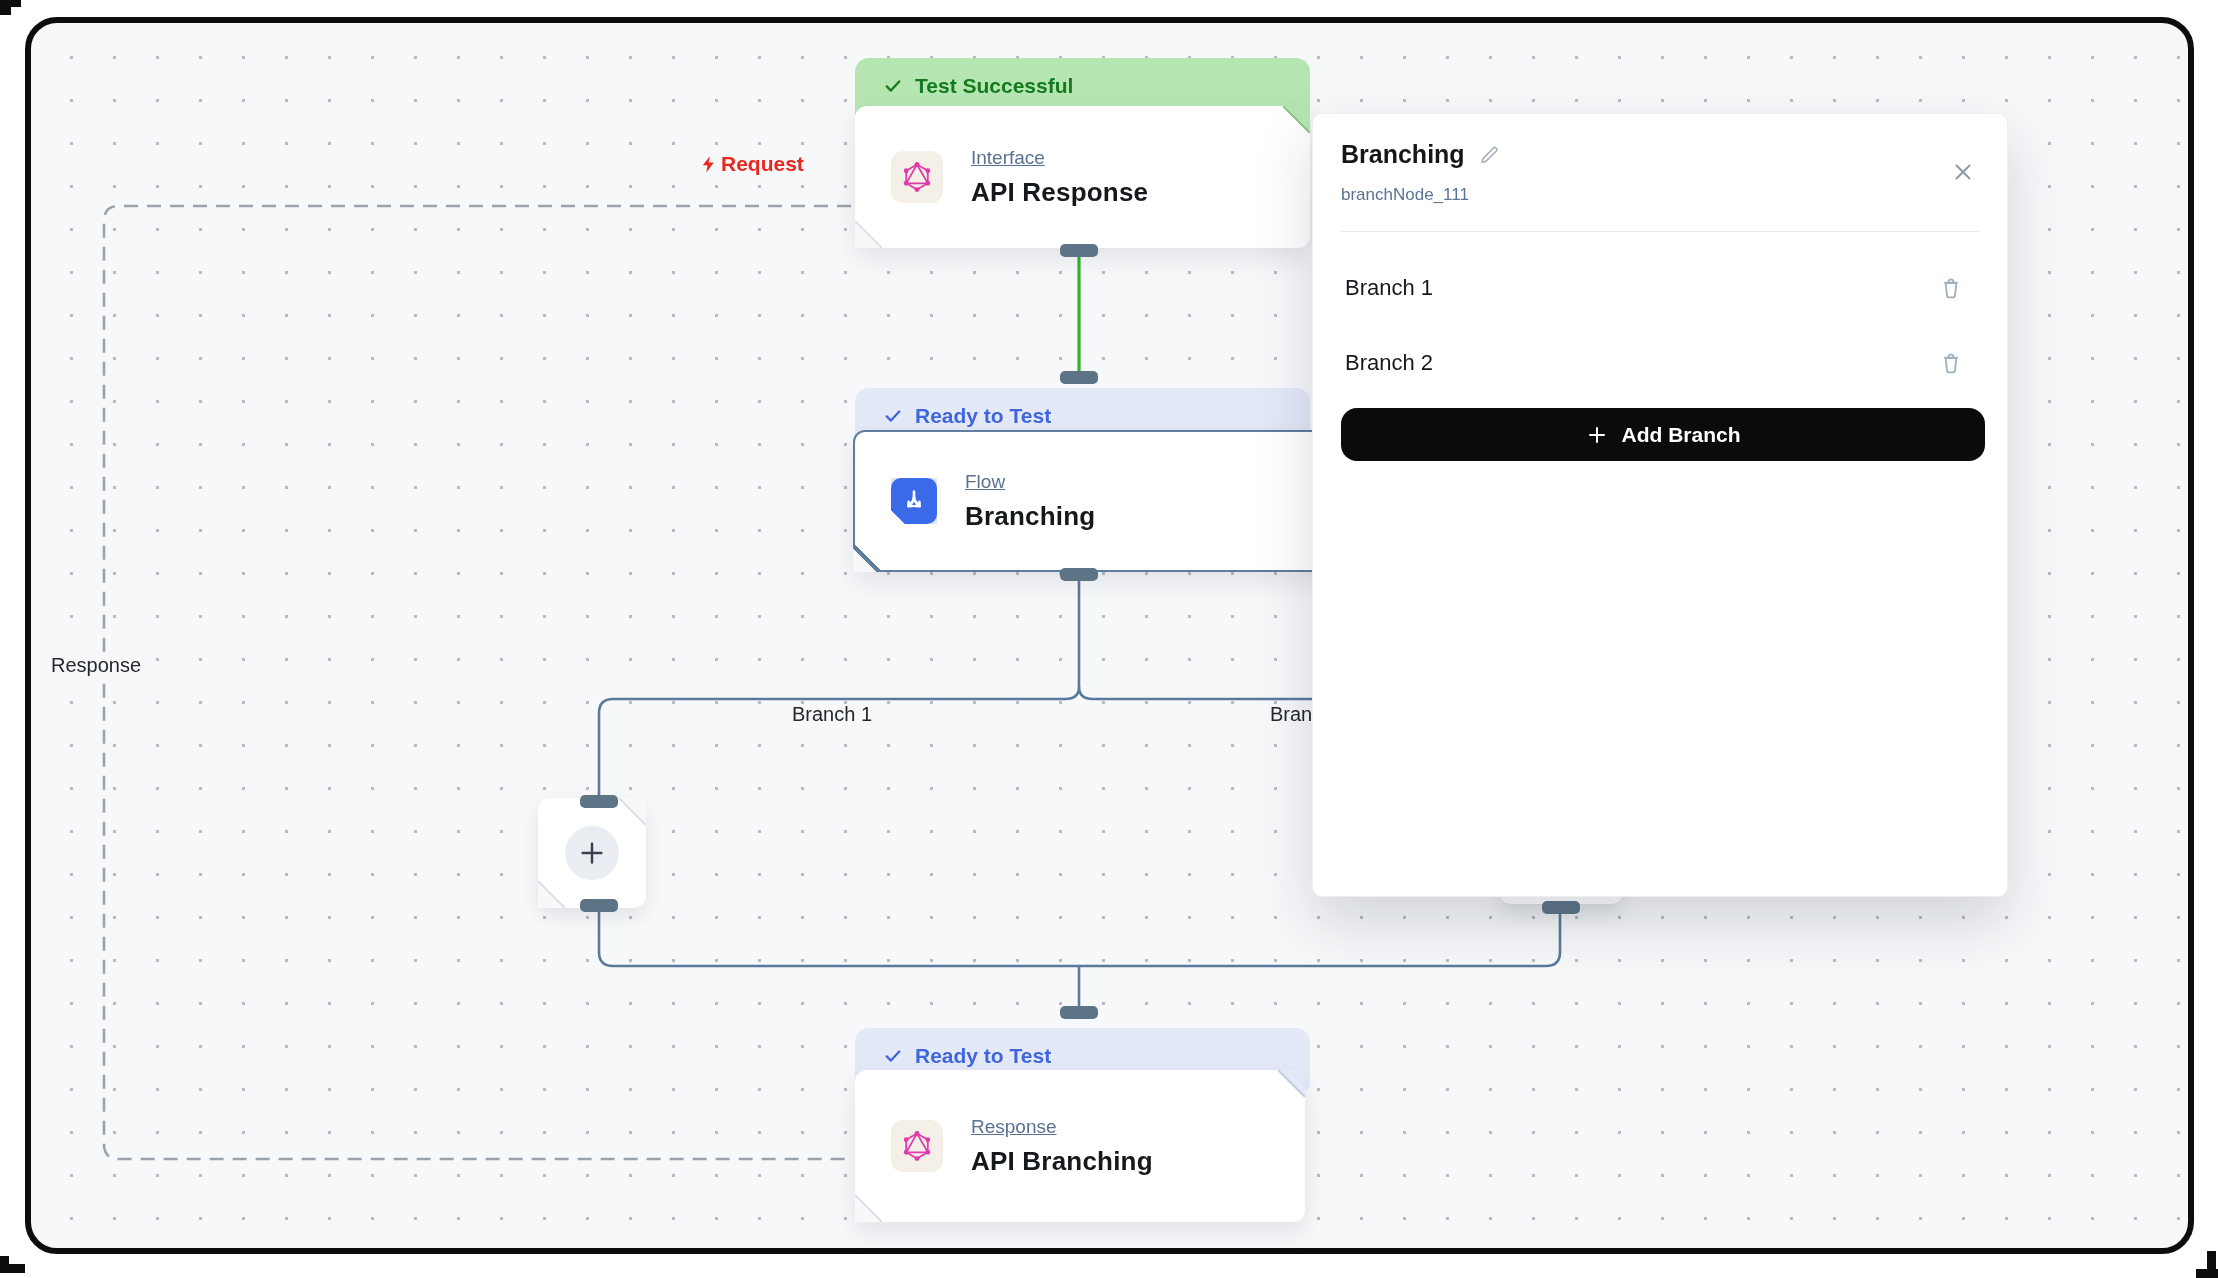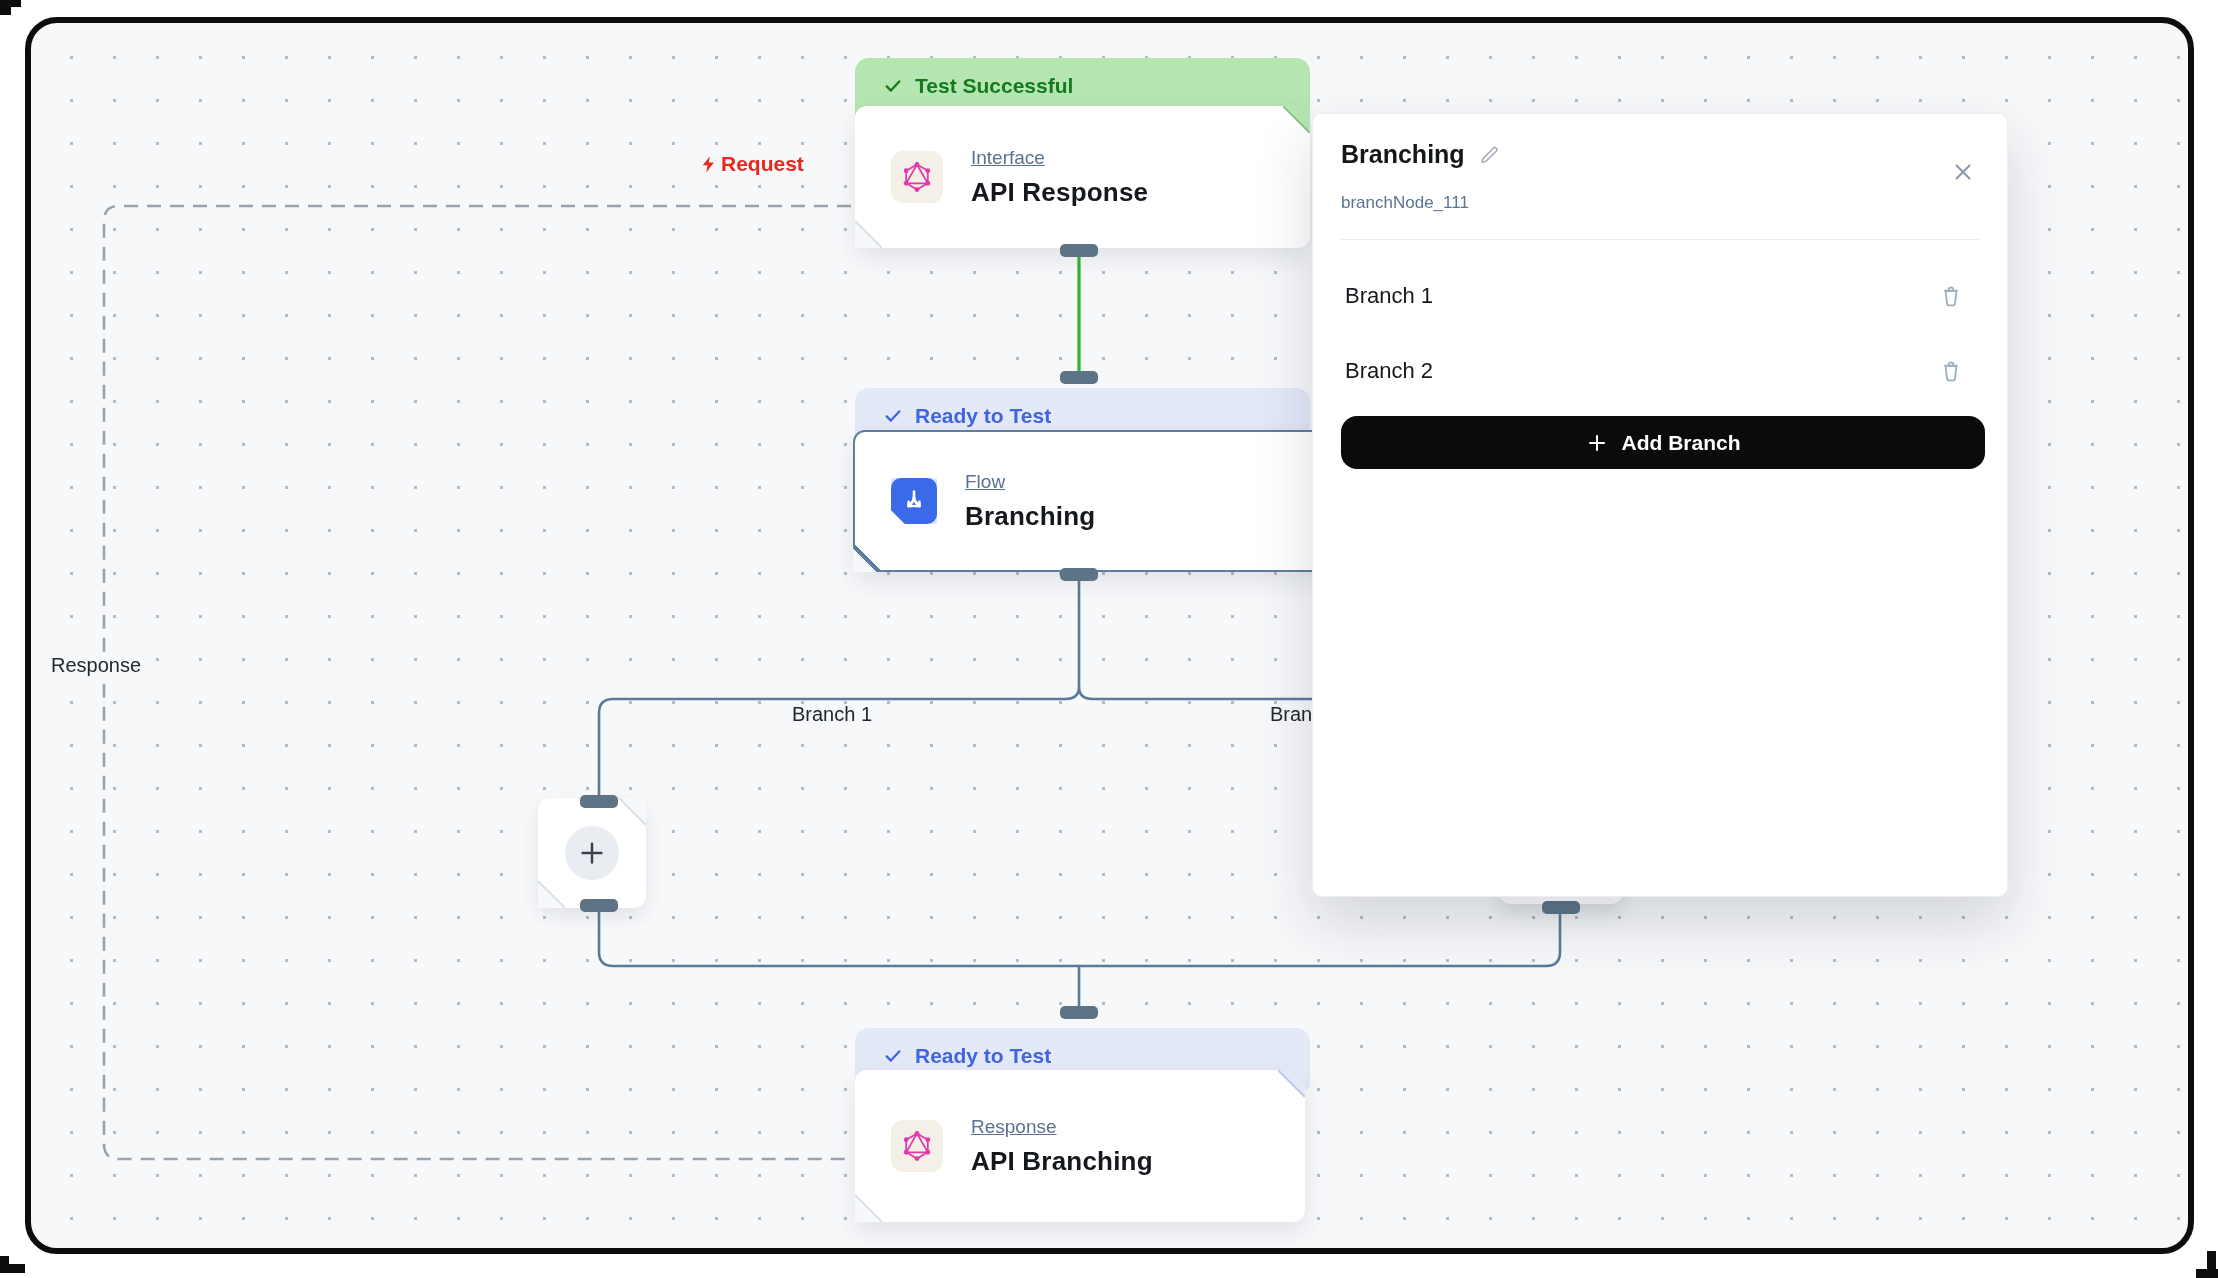--- a/index.html
+++ b/index.html
@@ -89,21 +89,21 @@
   
   .panel { position:absolute; left:1312px; top:113px; width:696px; height:784px;
     background:#fff; border:1px solid #eceef1; border-radius:10px; z-index:10;
     box-shadow:0 26px 60px rgba(20,30,50,.16); }
   .panel-header { padding:26px 28px 0 28px; }
   .panel-title-row { display:flex; align-items:center; gap:12px; }
   .panel-title { font-size:25px; font-weight:700; color:#14171a; }
   .icon-btn { background:none; border:none; cursor:pointer; padding:0;
     display:flex; align-items:center; justify-content:center; }
   .close-btn { position:absolute; top:44px; right:30px; width:28px; height:28px; }
-  .panel-node-id { margin-top:24px; font-size:17px; color:#5b7494; }
+  .panel-node-id { margin-top:16px; font-size:17px; color:#5b7494; }
   .panel-divider { height:1px; background:#e8eaed; margin:26px 28px 0 28px; }
   .branch-list { margin-top:18px; padding:0 42px 0 32px; }
   .branch-row { height:75px; display:flex; align-items:center; justify-content:space-between; }
   .branch-row .blabel { font-size:22px; color:#15181c; }
   .trash-btn { width:28px; height:30px; }
   .add-branch { display:flex; align-items:center; justify-content:center; gap:12px;
     margin:8px 24px 0 28px; width:644px; height:53px; border:none; cursor:pointer;
     background:#0b0b0c; color:#fff; border-radius:16px;
     font-size:21px; font-weight:600; font-family:inherit;text-align:right; }
 </style>

